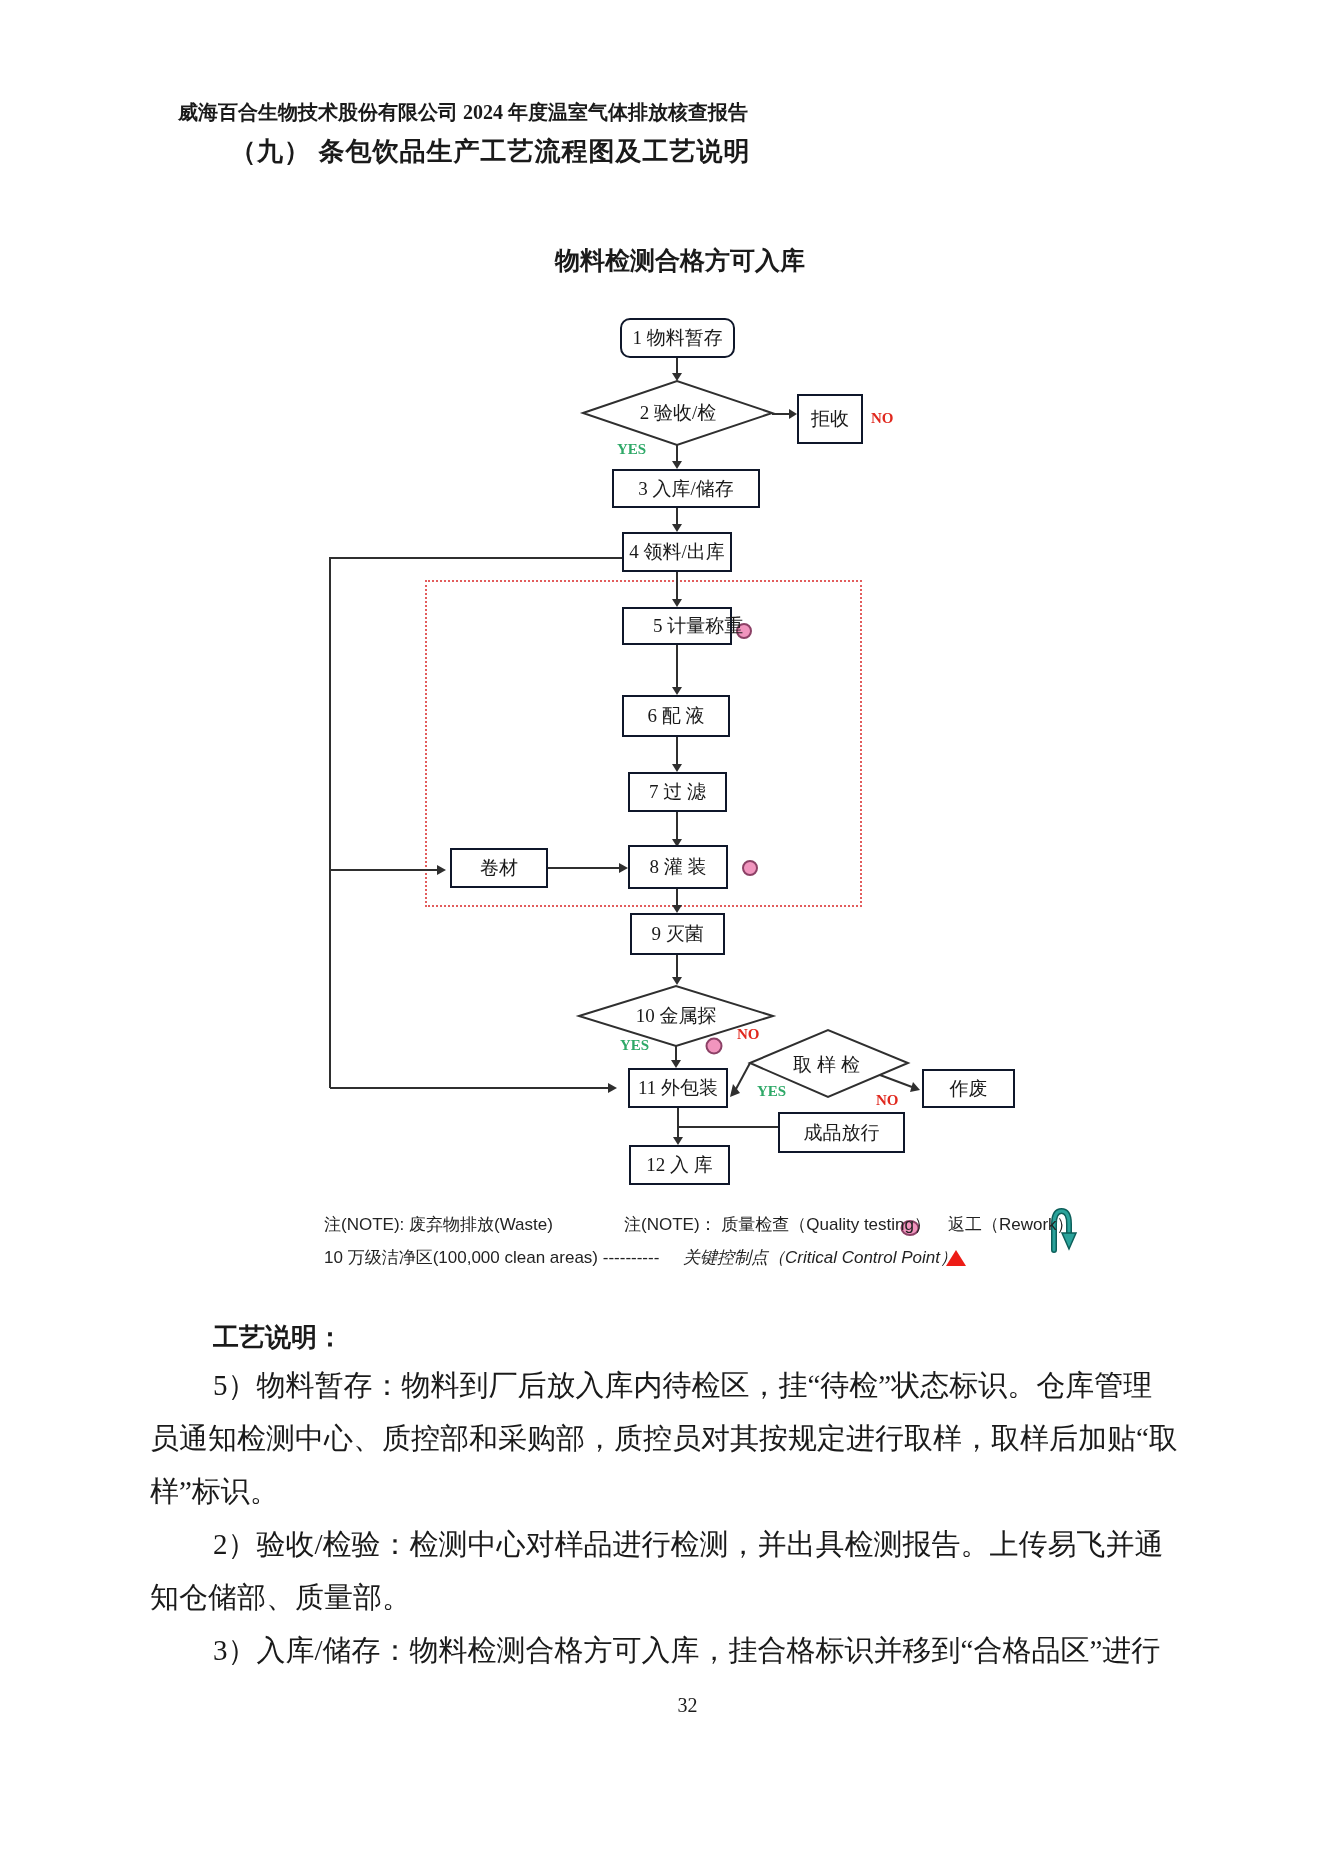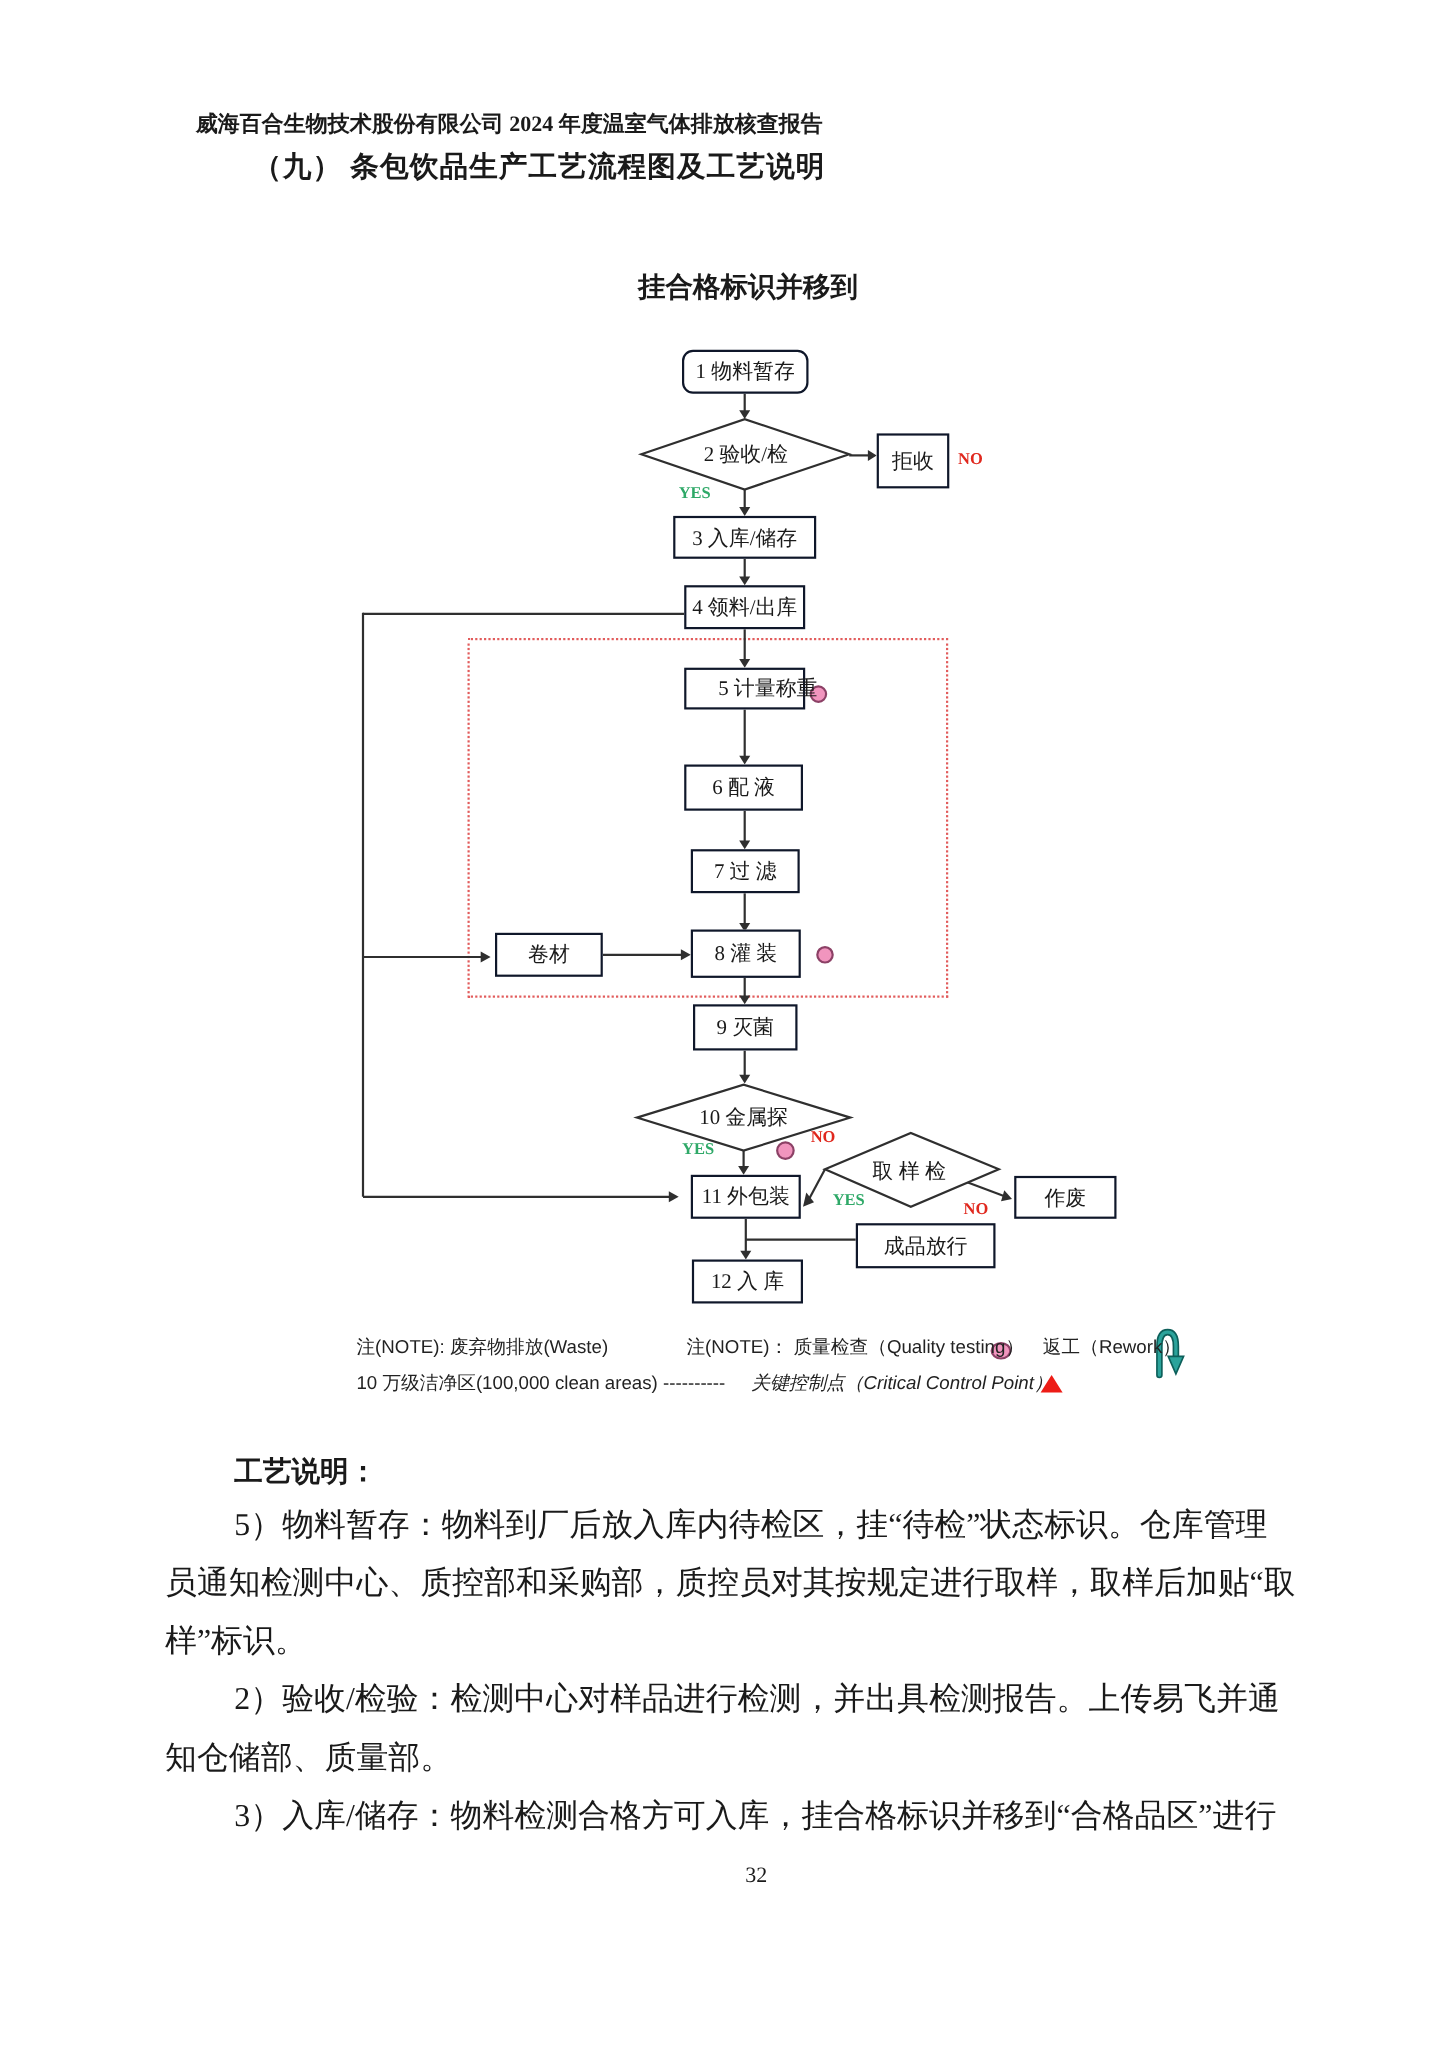--- a/index.html
+++ b/index.html
@@ -27,21 +27,21 @@
   .legend{font-family:"Liberation Sans","DejaVu Sans",sans-serif;font-size:17px;color:#222;
           display:flex;align-items:center;gap:8px;white-space:nowrap;z-index:3;}
 </style>
 </head>
 <body>
 
 <div id="page">
 
   <div class="abs doc-header" style="left:178px;top:99px;">威海百合生物技术股份有限公司 2024 年度温室气体排放核查报告</div>
   <div class="abs sec-title" style="left:230px;top:134px;">（九） 条包饮品生产工艺流程图及工艺说明</div>
-  <div class="abs chart-title" style="left:540px;top:244px;width:280px;">挂合格标识并移到</div>
+  <div class="abs chart-title" style="left:540px;top:244px;width:280px;">物料检测合格方可入库</div>
 
   <div class="abs clean-zone" style="left:425px;top:580px;width:433px;height:323px;"></div>
 
   <svg class="layer" width="1323" height="1871" viewBox="0 0 1323 1871">
     <g stroke="#2f2f2f" stroke-width="2" fill="none">
       <line x1="677" y1="358" x2="677" y2="374"></line>
       <line x1="772" y1="414" x2="790" y2="414"></line>
       <line x1="677" y1="445" x2="677" y2="462"></line>
       <line x1="677" y1="508" x2="677" y2="525"></line>
       <line x1="622" y1="558" x2="330" y2="558"></line>
@@ -95,21 +95,21 @@
     <g>
       <path d="M1054 1250 L1054 1224 Q1054 1211 1061.5 1211 Q1069 1211 1069 1224 L1069 1233" fill="none" stroke="#0d5f5a" stroke-width="6" stroke-linecap="round"></path>
       <path d="M1054 1250 L1054 1224 Q1054 1211 1061.5 1211 Q1069 1211 1069 1224 L1069 1233" fill="none" stroke="#2ba39b" stroke-width="3" stroke-linecap="round"></path>
       <polygon points="1062,1233 1076,1233 1069,1249" fill="#2ba39b" stroke="#0d5f5a" stroke-width="1.5"></polygon>
     </g>
   </svg>
 
   <div class="abs node rounded" style="left:620px;top:318px;width:115px;height:40px;">1 物料暂存</div>
   <div class="abs dlabel" style="left:583px;top:400px;width:190px;">2 验收/检</div>
   <div class="abs node" style="left:797px;top:394px;width:66px;height:50px;">拒收</div>
-  <div class="abs node" style="left:612px;top:469px;width:130px;height:39px;">3 入库/储存</div>
+  <div class="abs node" style="left:612px;top:469px;width:148px;height:39px;">3 入库/储存</div>
   <div class="abs node" style="left:622px;top:532px;width:110px;height:40px;">4 领料/出库</div>
   <div class="abs node" style="left:622px;top:607px;width:110px;height:38px;padding-left:42px;">5 计量称重</div>
   <div class="abs node" style="left:622px;top:695px;width:108px;height:42px;">6 配 液</div>
   <div class="abs node" style="left:628px;top:772px;width:99px;height:40px;">7 过 滤</div>
   <div class="abs node" style="left:450px;top:848px;width:98px;height:40px;">卷材</div>
   <div class="abs node" style="left:628px;top:845px;width:100px;height:44px;">8 灌 装</div>
   <div class="abs node" style="left:630px;top:913px;width:95px;height:42px;">9 灭菌</div>
   <div class="abs dlabel" style="left:579px;top:1003px;width:194px;">10 金属探</div>
   <div class="abs dlabel" style="left:750px;top:1052px;width:158px;letter-spacing:5px;">取样检</div>
   <div class="abs node" style="left:922px;top:1069px;width:93px;height:39px;">作废</div>

